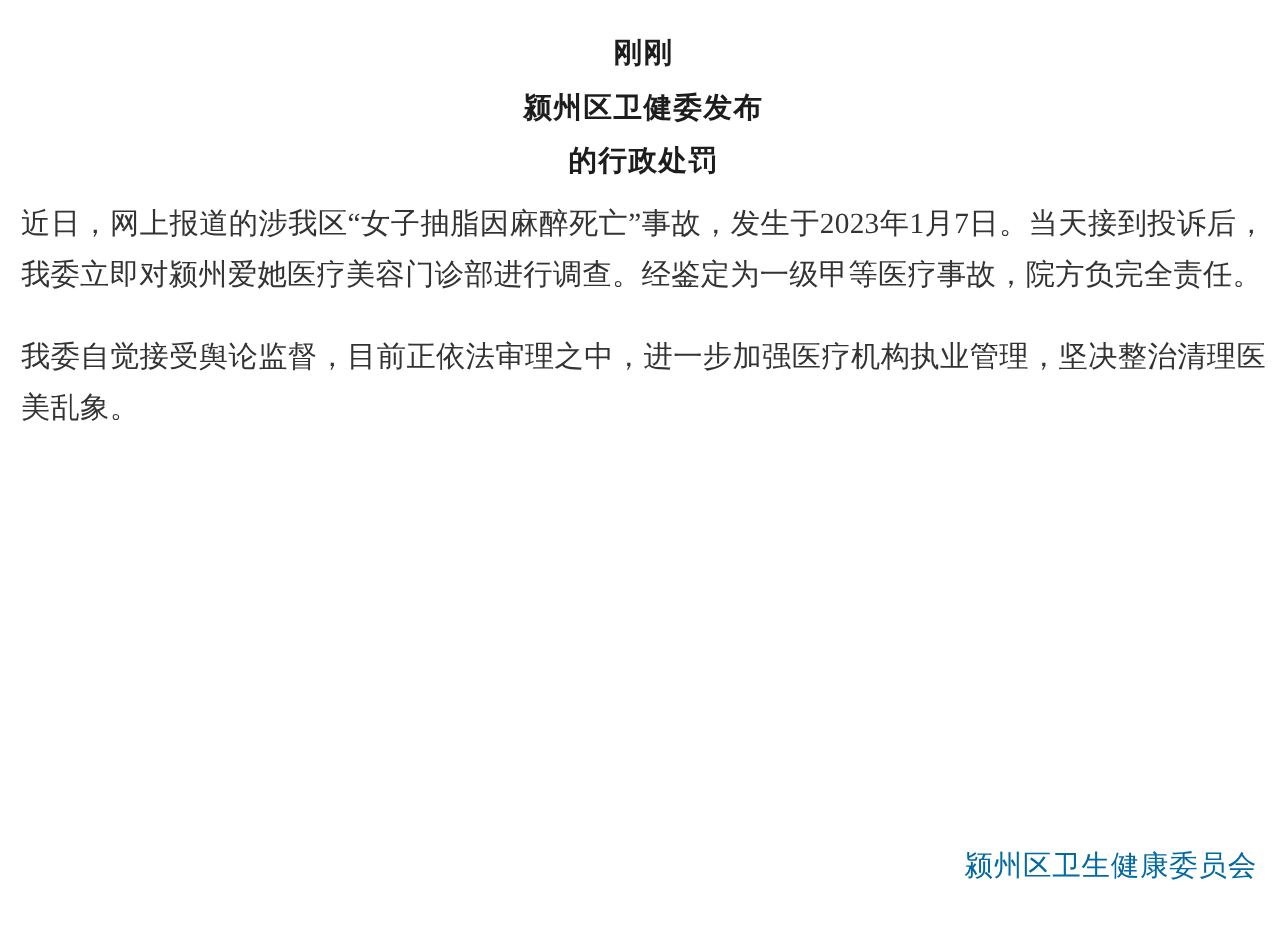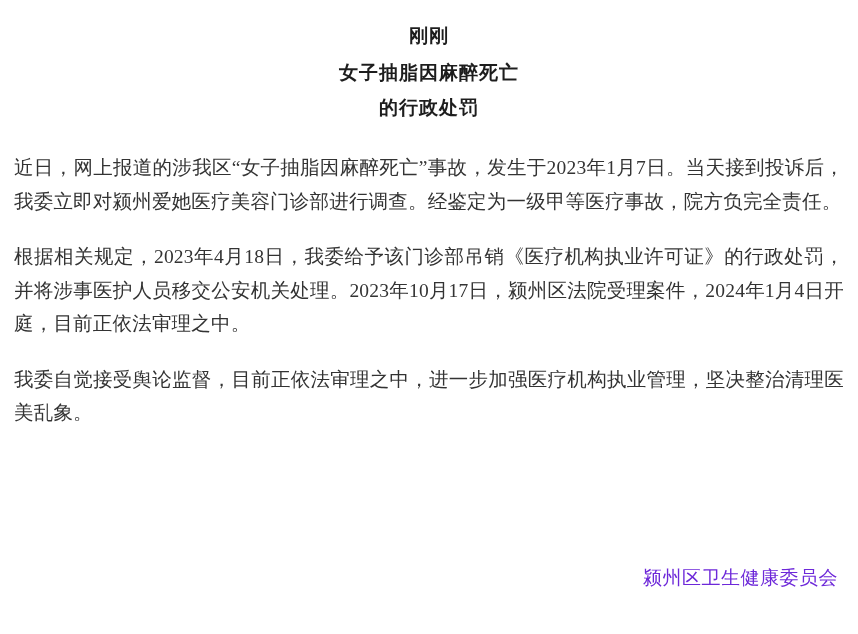--- a/index.html
+++ b/index.html
@@ -30,62 +30,60 @@
     color: #1d1d1d;
   }
   .heading-line {
     margin: 0 0 16px 0;
     letter-spacing: 1px;
   }
   .heading-line.first {
     margin-bottom: 18px;
   }
   .body {
-    margin-top: 18px;
     font-size: 19.5px;
     line-height: 1.72;
     color: #333333;
     text-align: justify;
     letter-spacing: 0.2px;
   }
   .para {
     margin: 0 0 22px 0;
     text-indent: 0;
   }
   .para:last-child {
     margin-bottom: 0;
   }
   .spacer {
     flex: 1 1 auto;
   }
   .signature {
     text-align: right;
     font-size: 19px;
     line-height: 1.75;
-    color: #6d28d9;
+    color: #0369a1;
     padding-right: 6px;
   }
   .signature div {
     letter-spacing: 0.5px;
   }
 </style>
 </head>
 <body>
 
 <div class="page">
 
   <div class="headings">
     <div class="heading-line first">刚刚</div>
-    <div class="heading-line">女子抽脂因麻醉死亡</div>
+    <div class="heading-line">颍州区卫健委发布</div>
     <div class="heading-line">的行政处罚</div>
   </div>
 
   <div class="body">
     <p class="para">近日，网上报道的涉我区“女子抽脂因麻醉死亡”事故，发生于2023年1月7日。当天接到投诉后，我委立即对颍州爱她医疗美容门诊部进行调查。经鉴定为一级甲等医疗事故，院方负完全责任。</p>
-    <p class="para">根据相关规定，2023年4月18日，我委给予该门诊部吊销《医疗机构执业许可证》的行政处罚，并将涉事医护人员移交公安机关处理。2023年10月17日，颍州区法院受理案件，2024年1月4日开庭，目前正依法审理之中。</p>
     <p class="para">我委自觉接受舆论监督，目前正依法审理之中，进一步加强医疗机构执业管理，坚决整治清理医美乱象。</p>
   </div>
 
   <div class="spacer"></div>
 
   <div class="signature">
     <div>颍州区卫生健康委员会</div>
   </div>
 
 </div>

